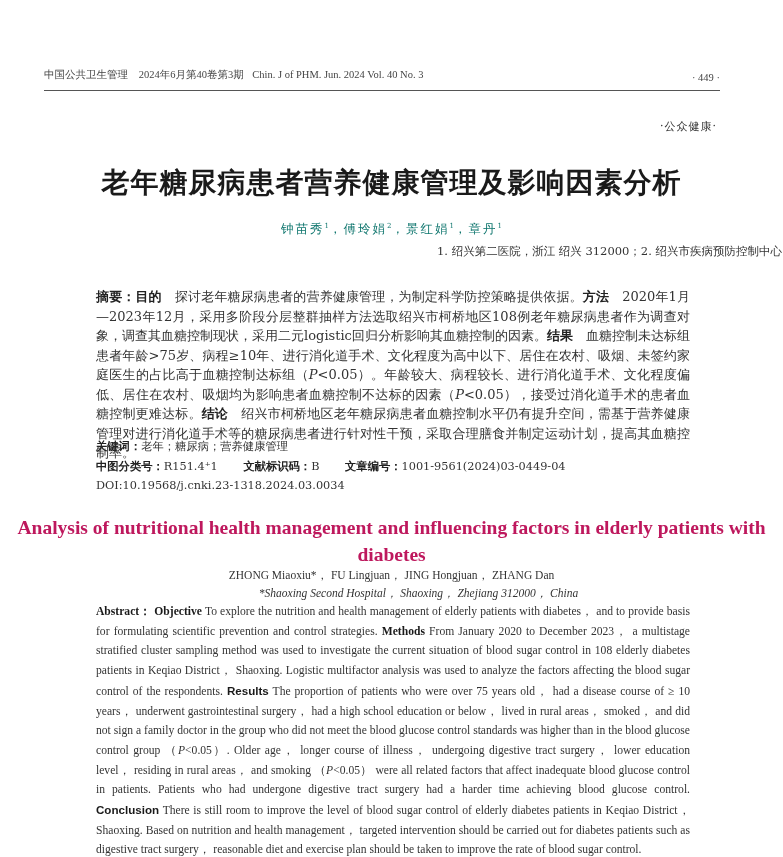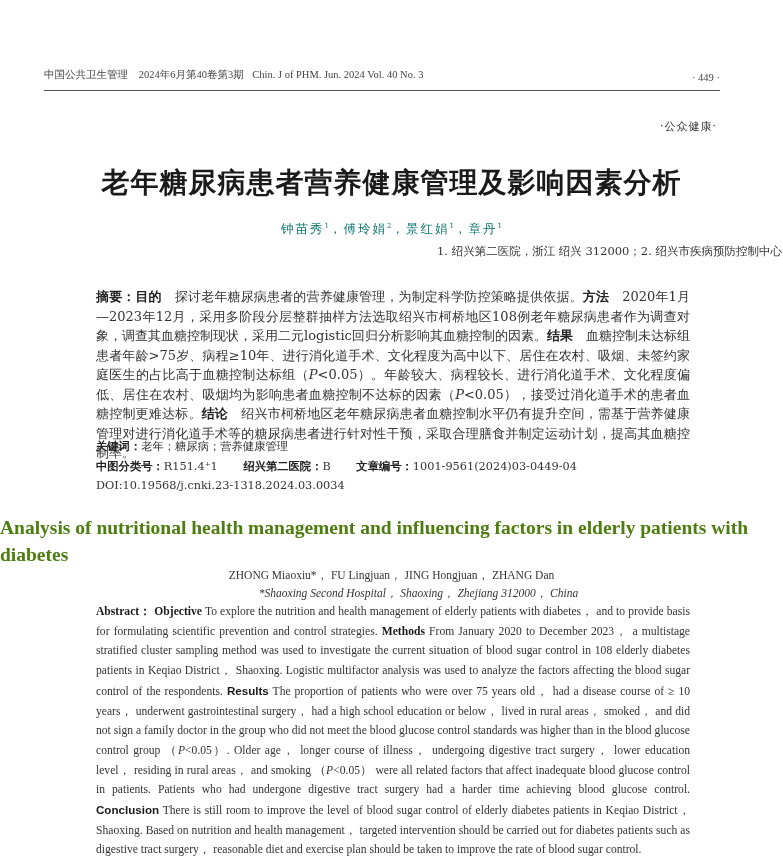--- a/index.html
+++ b/index.html
@@ -47,23 +47,23 @@
   .lbl { font-family: "DejaVu Sans", sans-serif; font-weight: bold; color: #222; }
   .meta-line {
     position: absolute; left: 96px; width: 594px;
     font-size: 11.3px; color: #333; white-space: nowrap;
   }
   .meta-kw { top: 439px; }
   .meta-cls { top: 459px; }
   .meta-doi { top: 479px; }
   .meta-cls .gap { display: inline-block; width: 22px; }
   .title-en {
-    position: absolute; left: 0; width: 783px; top: 514px; 
+    position: absolute; left: 0; width: 783px; top: 514px; text-align: center;
     font-family: "Liberation Serif", serif; font-weight: bold;
-    font-size: 19.5px; line-height: 27px; color: #4d7c0f;
+    font-size: 19.5px; line-height: 27px; color: #be185d;
   }
   .authors-en {
     position: absolute; left: 0; width: 783px; top: 568px; text-align: center;
     font-family: "Liberation Serif", serif; font-size: 11.5px; color: #333;
   }
   .affil-en {
     position: absolute; left: 0; width: 783px; top: 586px; text-align: center;
     font-family: "Liberation Serif", serif; font-style: italic; font-size: 11.5px; color: #333; margin-left: 27px;
   }
   .abstract-en {
@@ -99,21 +99,21 @@
 <div class="abstract-cn">
   <span class="lbl">摘要：</span><span class="lbl">目的</span><span>　探讨老年糖尿病患者的营养健康管理，为制定科学防控策略提供依据。</span><span class="lbl">方法</span><span>　2020年1月—2023年12月，采用多阶段分层整群抽样方法选取绍兴市柯桥地区108例老年糖尿病患者作为调查对象，调查其血糖控制现状，采用二元logistic回归分析影响其血糖控制的因素。</span><span class="lbl">结果</span><span>　血糖控制未达标组患者年龄&gt;75岁、病程≥10年、进行消化道手术、文化程度为高中以下、居住在农村、吸烟、未签约家庭医生的占比高于血糖控制达标组（</span><i>P</i><span>&lt;0.05</span><span>）。年龄较大、病程较长、进行消化道手术、文化程度偏低、居住在农村、吸烟均为影响患者血糖控制不达标的因素（</span><i>P</i><span>&lt;0.05</span><span>），接受过消化道手术的患者血糖控制更难达标。</span><span class="lbl">结论</span><span>　绍兴市柯桥地区老年糖尿病患者血糖控制水平仍有提升空间，需基于营养健康管理对进行消化道手术等的糖尿病患者进行针对性干预，采取合理膳食并制定运动计划，提高其血糖控制率。</span>
 </div>
 
 <div class="meta-line meta-kw">
   <span class="lbl">关键词：</span><span>老年；糖尿病；营养健康管理</span>
 </div>
 
 <div class="meta-line meta-cls">
   <span class="lbl">中图分类号：</span><span>R151.4⁺1</span><span class="gap"></span>
-  <span class="lbl">绍兴第二医院：</span><span>B</span><span class="gap"></span>
+  <span class="lbl">文献标识码：</span><span>B</span><span class="gap"></span>
   <span class="lbl">文章编号：</span><span>1001-9561(2024)03-0449-04</span>
 </div>
 
 <div class="meta-line meta-doi">DOI:10.19568/j.cnki.23-1318.2024.03.0034</div>
 
 <div class="title-en">Analysis of nutritional health management and influencing factors in elderly patients with diabetes</div>
 <div class="authors-en">ZHONG Miaoxiu*， FU Lingjuan， JING Hongjuan， ZHANG Dan</div>
 <div class="affil-en">*Shaoxing Second Hospital， Shaoxing， Zhejiang 312000， China</div>
 
 <div class="abstract-en">

